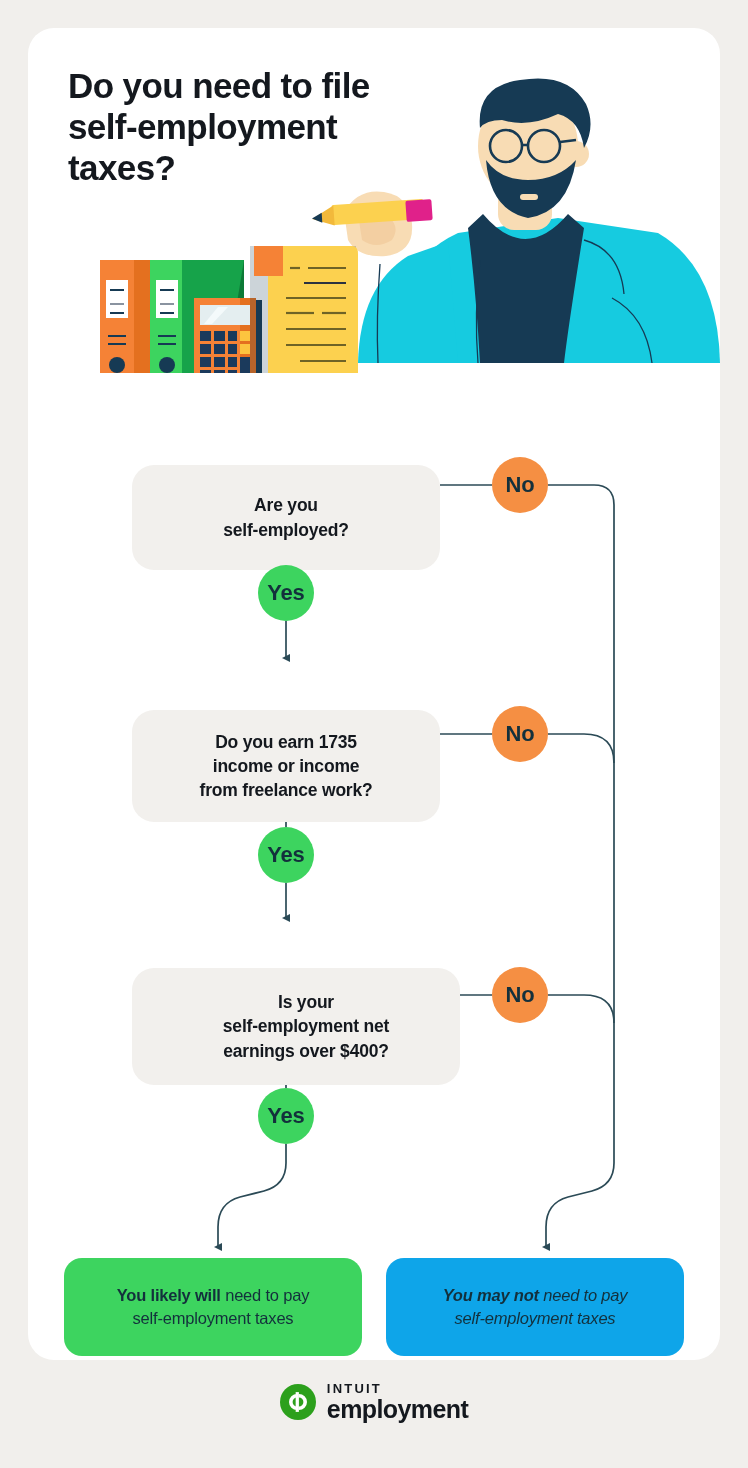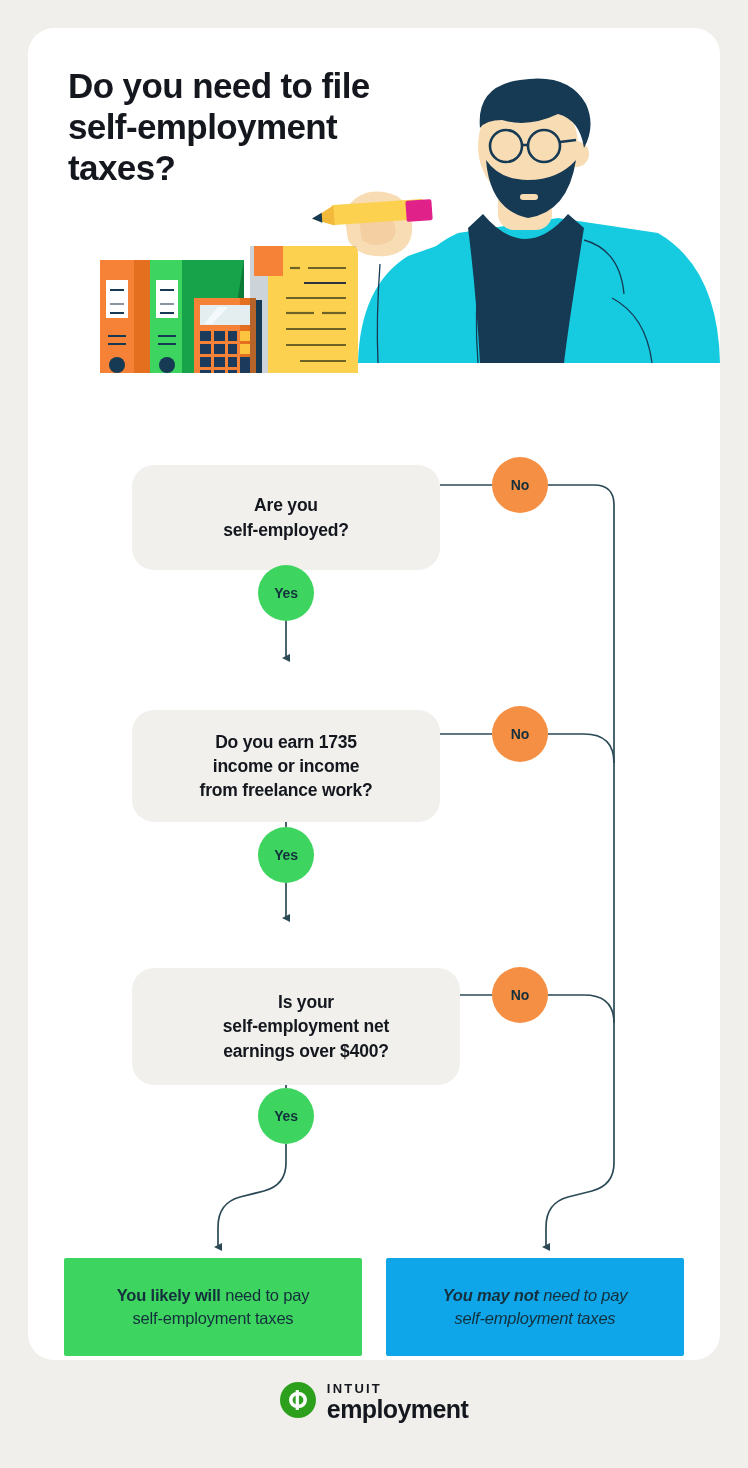--- a/index.html
+++ b/index.html
@@ -55,52 +55,52 @@
     margin-top:32px;
   }
   #qbox-1{left:104px;top:60px;width:308px;height:105px;}
   #qbox-2{left:104px;top:305px;width:308px;height:112px;}
   #qbox-3{left:104px;top:563px;width:308px;height:117px;padding-left:20px;}
 
   .badge{
     position:absolute;
     border-radius:50%;
     display:flex;align-items:center;justify-content:center;
-    font-weight:bold;font-size:14px;
+    font-weight:bold;font-size:22px;
     color:#13303C;
     letter-spacing:-0.2px;
   }
   .badge.no{background:#F58F43;width:56px;height:56px;}
   .badge.yes{background:#3DD45F;width:56px;height:56px;}
   #badge-no-1{left:464px;top:84px;}
   #badge-no-2{left:464px;top:333px;}
   #badge-no-3{left:464px;top:594px;}
   #badge-yes-1{left:230px;top:192px;}
   #badge-yes-2{left:230px;top:454px;}
   #badge-yes-3{left:230px;top:715px;}
 
   .result{
     position:absolute;
-    border-radius:2px;
+    border-radius:18px;
     display:flex;align-items:center;justify-content:center;
     text-align:center;
     color:#13303C;
     font-size:16.5px;
     line-height:1.42;
     letter-spacing:-0.2px;
   }
   #result-green{left:36px;top:885px;width:298px;height:98px;background:#3DD45F;}
   #result-orange{left:358px;top:885px;width:298px;height:98px;background:#0ea5e9;font-style:italic;}
   .result b{font-weight:bold;}
   .result span.reg{font-weight:normal;}
 
   
   .logo{
     position:absolute;left:0;top:1382px;width:748px;
-    display:flex;align-items:flex-start;justify-content:center;gap:11px;
+    display:flex;align-items:center;justify-content:center;gap:11px;
   }
   .logo-mark{width:36px;height:36px;flex:none;}
   .logo-words{display:flex;flex-direction:column;line-height:1;}
   .logo-intuit{
     font-size:13px;font-weight:bold;letter-spacing:2.2px;
     color:#14181E;
   }
   .logo-qb{
     font-size:25px;font-weight:bold;letter-spacing:-0.6px;
     color:#14181E;margin-top:2px;

